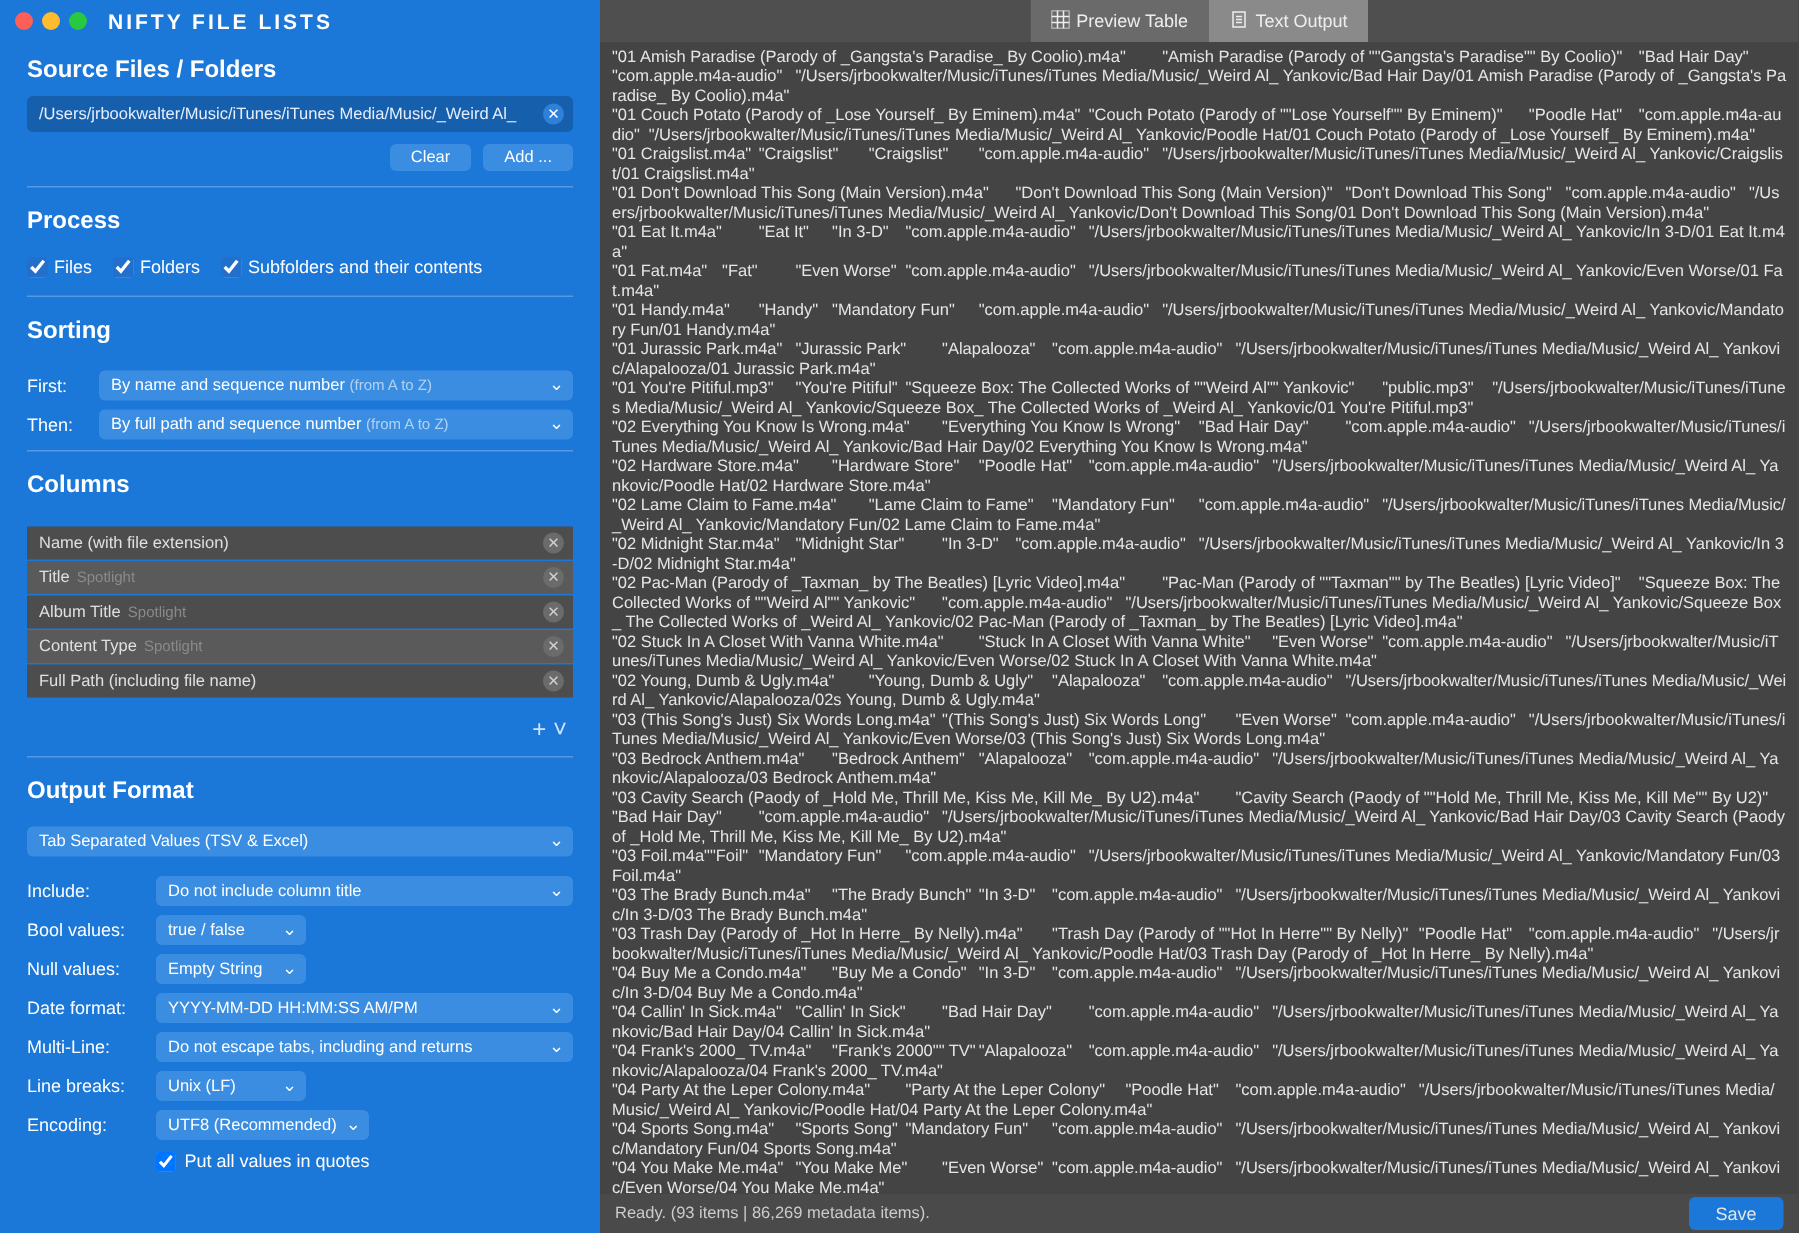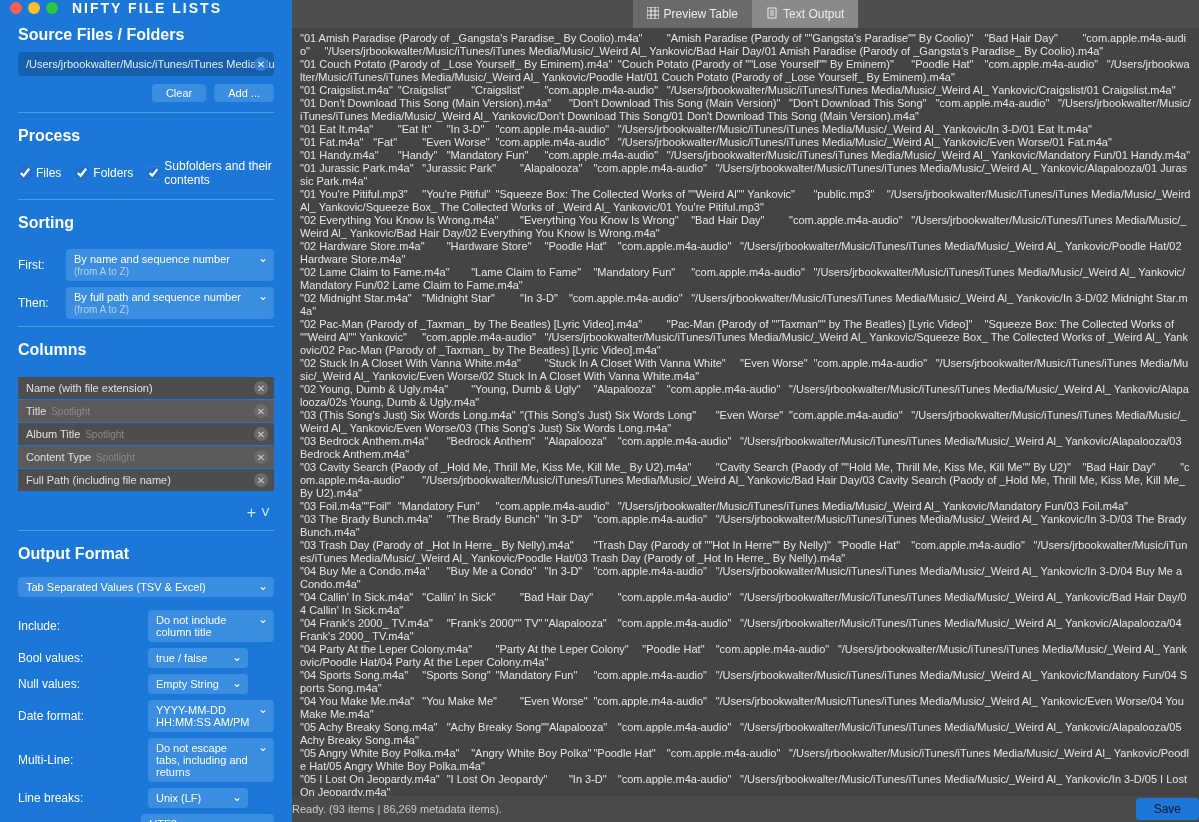--- a/index.html
+++ b/index.html
@@ -1,17 +1,17 @@
 <!DOCTYPE html>
 <html><head>
 <meta charset="utf-8">
 <style>
 * { box-sizing: border-box; margin: 0; padding: 0; font-family: -apple-system, "Helvetica Neue", Arial, sans-serif; }
 body { width: 1199px; height: 822px; display: flex; background: #4a4a4a; overflow: hidden; }
-.sidebar { width: 292px; background: #1b77d8; color: #fff; display: flex; flex-direction: column; font-size: 12px; }
+.sidebar { width: 400px; background: #1b77d8; color: #fff; display: flex; flex-direction: column; font-size: 12px; }
 .titlebar { height: 28px; display: flex; align-items: center; padding: 0 10px; gap: 6px; }
 .traffic { width: 12px; height: 12px; border-radius: 50%; }
 .tclose { background: #ff5f57; } .tmin { background: #febc2e; } .tmax { background: #28c840; }
 .apptitle { font-family: "Arial Black", Impact, sans-serif; font-size: 14px; font-weight: 900; letter-spacing: 2px; margin-left: 8px; color: #fff; }
 .section { padding: 10px 18px 6px; }
 .section h4 { font-size: 16px; font-weight: 600; margin-bottom: 8px; }
 .pathbox { background: #165fad; border-radius: 4px; padding: 6px 26px 6px 8px; font-size: 11px; position: relative; color: #e6eefc; white-space: nowrap; overflow: hidden; }
 .pathbox .x { position: absolute; right: 6px; top: 50%; transform: translateY(-50%); width: 14px; height: 14px; border-radius: 50%; background: #2f80d8; color: #fff; font-size: 10px; display:flex; align-items:center; justify-content:center; }
 .btnrow { display: flex; justify-content: flex-end; gap: 8px; margin-top: 8px; }
 .minibtn { background: #3a8de0; color: #fff; font-size: 11px; padding: 3px 14px; border-radius: 4px; border: none; cursor: pointer; }
@@ -27,32 +27,32 @@
 .columns { padding: 4px 18px; }
 .colitem { background: #4d4d4d; color: #e0e0e0; font-size: 11px; padding: 5px 26px 5px 8px; position: relative; margin-bottom: 1px; }
 .colitem.alt { background: #5a5a5a; }
 .colitem .sp { color: #8a8a8a; font-size: 10px; margin-left: 2px; }
 .colitem .rm { position: absolute; right: 6px; top: 50%; transform: translateY(-50%); width: 14px; height: 14px; border-radius: 50%; background: #6b6b6b; color: #d0d0d0; font-size: 10px; display:flex;align-items:center;justify-content:center; cursor:pointer;}
 .addcol { text-align: right; color: #cfe4ff; font-size: 16px; padding: 4px 4px 0 0; cursor: pointer; }
 .ofmt { padding: 0 18px; }
 .ofmt .select.wide { margin-bottom: 10px; }
 .fmtrow { display: flex; align-items: center; gap: 8px; padding: 3px 0; }
 .fmtrow .flbl { width: 78px; font-size: 12px; }
-.fmtrow .select { flex: 0 1 auto; min-width: 100px; margin-left: 44px; }
+.fmtrow .select { flex: 0 1 auto; min-width: 100px; }
 .fmtrow.full .select { flex: 1; }
 .quotes { padding: 4px 0 0 86px; font-size: 12px; display:flex; align-items:center; gap:6px;}
 .main { flex: 1; display: flex; flex-direction: column; background: #4f4f4f; }
 .toprow { height: 28px; display: flex; align-items: center; justify-content: center; gap: 0; }
 .seg { display: flex; border-radius: 4px; overflow: hidden; }
 .segbtn { background: #6a6a6a; color: #eee; font-size: 12px; padding: 16px 14px; border: none; cursor: pointer; display:flex; align-items:flex-start; gap:5px;}
 .segbtn.active { background: #8a8a8a; }
 .segicon { width: 12px; height: 12px; display:inline-block; }
 .output { flex: 1; background: #444; color: #e6e6e6; font-size: 11px; line-height: 13px; padding: 4px 8px; overflow: hidden; font-family: "Helvetica Neue", Arial, sans-serif; white-space: pre-wrap; word-break: break-all; }
-.statusbar { height: 26px; background: #4a4a4a; display: flex; align-items: center; justify-content: space-between; padding: 0 0; font-size: 11px; color: #ccc; }
-.savebtn { background: #1b77d8; color: #0f172a; border: none; padding: 4px 18px; border-radius: 4px; font-size: 12px; cursor: pointer; }
+.statusbar { height: 26px; background: #4a4a4a; display: flex; align-items: center; justify-content: space-between; padding: 0 10px; font-size: 11px; color: #ccc; }
+.savebtn { background: #1b77d8; color: #e5e5e5; border: none; padding: 4px 18px; border-radius: 4px; font-size: 12px; cursor: pointer; }
 </style>
 </head>
 <body>
 
 <div class="sidebar">
   <div class="titlebar">
     <div class="traffic tclose"></div>
     <div class="traffic tmin"></div>
     <div class="traffic tmax"></div>
     <div class="apptitle">NIFTY FILE LISTS</div>

